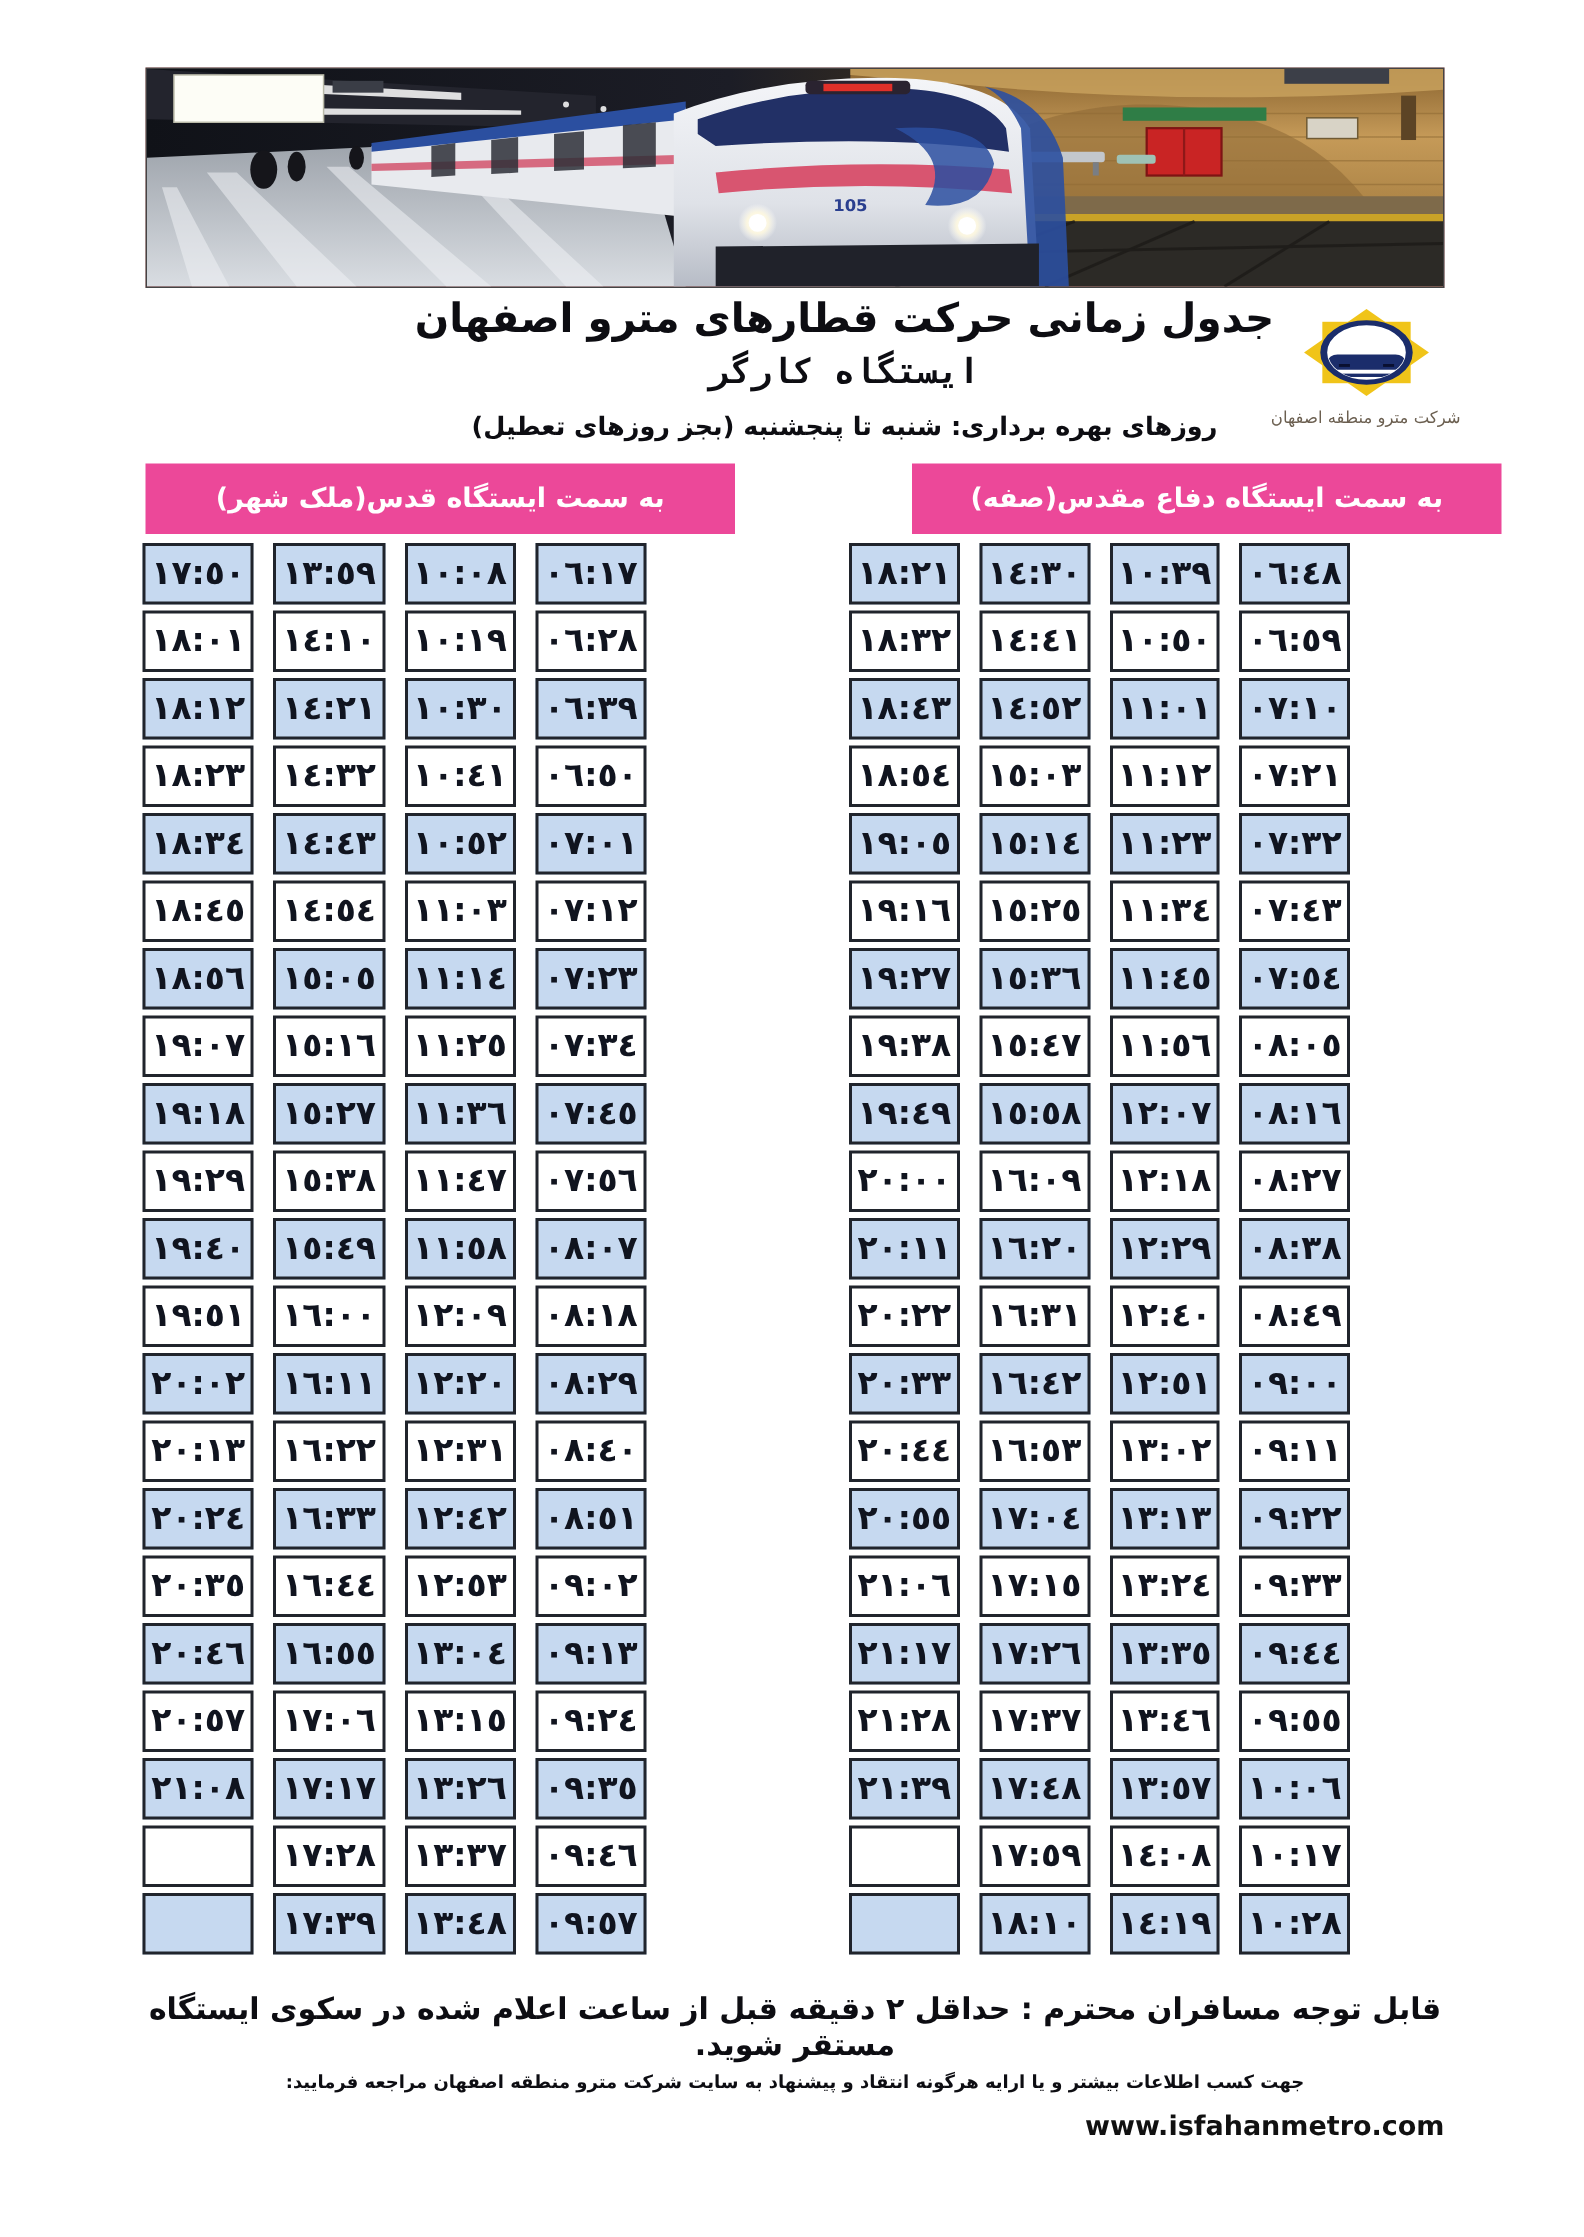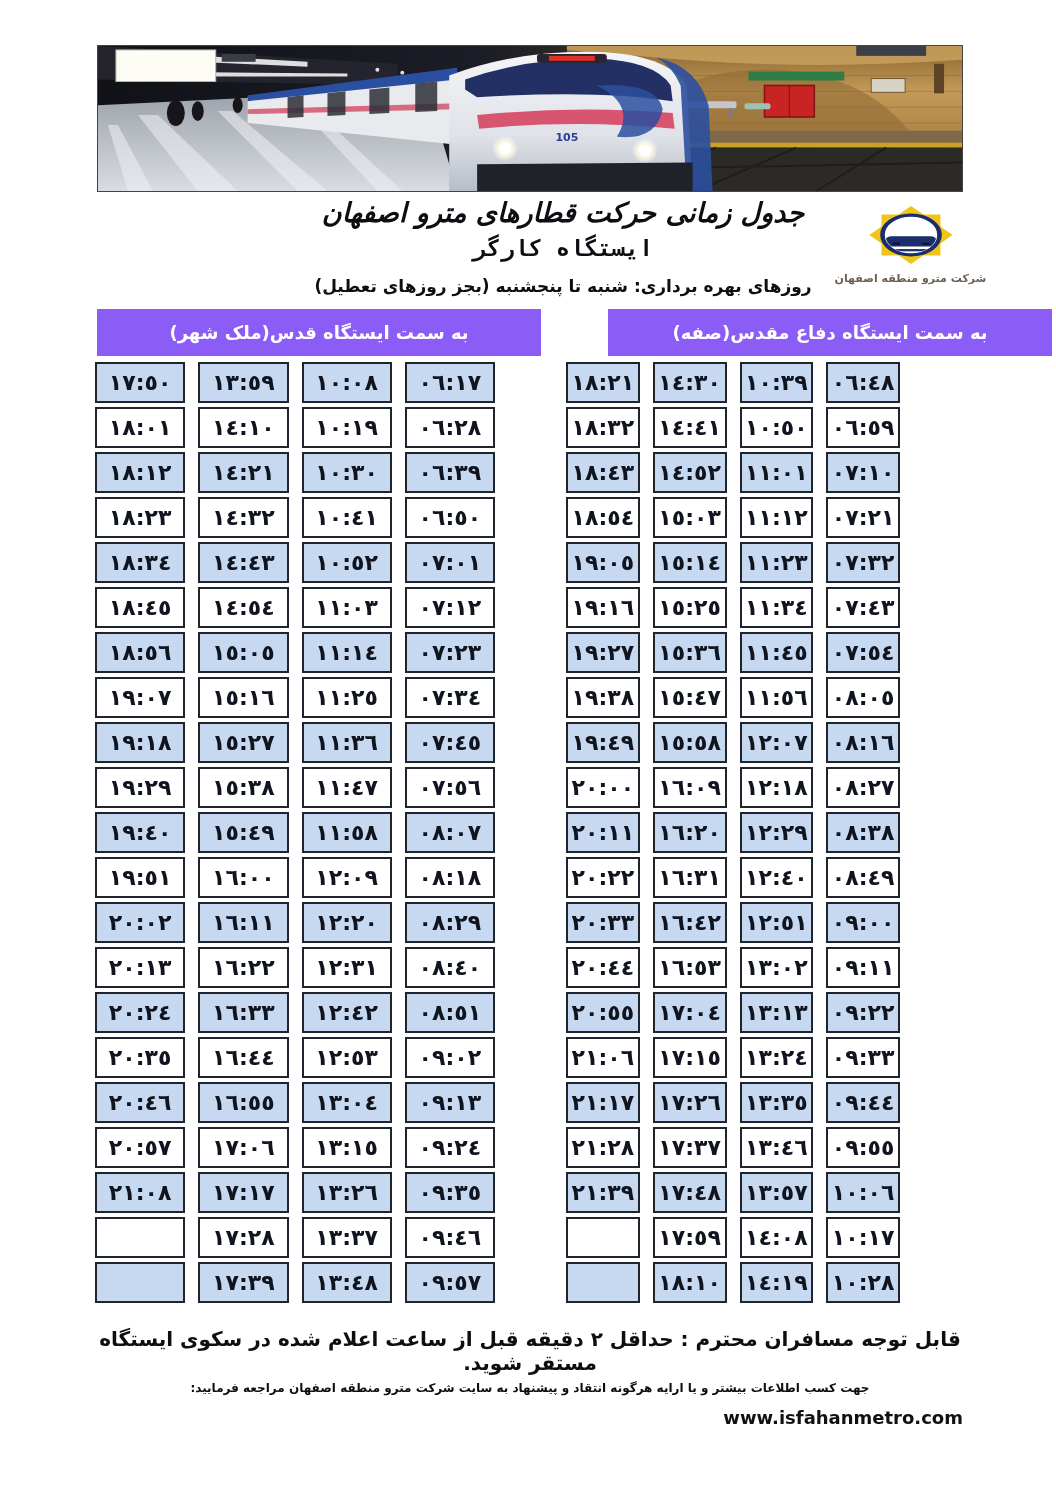--- a/index.html
+++ b/index.html
@@ -6,38 +6,38 @@
   html,body { background:#ffffff; }
   body { font-family:"DejaVu Sans", sans-serif; }
   .page { position:relative; width:1056px; height:1491px; background:#ffffff; overflow:hidden; }
 
   
   .photo { position:absolute; left:97px; top:45px; width:866px; height:147px; border:1px solid #444; background:#fca5a5; }
   .photo svg { display:block; width:100%; height:100%; }
 
   
   .titles { position:absolute; left:130px; top:197px; width:866px; text-align:center; direction:rtl; color:#0d0d12; }
-  .title-main { font-size:27px; font-weight:bold;font-style:italic; }
+  .title-main { font-size:27px; font-weight:bold; }
   .title-station { font-size:23px; font-weight:bold; margin-top:7px;font-family:Liberation Mono, monospace; }
   .title-days { font-size:17px; font-weight:bold; margin-top:13px; }
 
   
   .logo-block { position:absolute; left:828px; top:203px; width:165px; text-align:center; }
   .logo-block svg { display:block; margin:0 auto; }
-  .logo-caption { margin-top:5px; font-size:11px; font-weight:bold; color:#6b5f50; direction:rtl; }
-
-  
-  .band { position:absolute; top:309px; height:47px; width:444px; background:#8b5cf6; color:#ffffff;
+  .logo-caption { margin-top:5px; font-size:11px; font-weight:normal; color:#6b5f50; direction:rtl; }
+
+  
+  .band { position:absolute; top:309px; height:47px; width:393px; background:#ec4899; color:#ffffff;
           font-size:18px; font-weight:bold; display:flex; align-items:center; justify-content:center; direction:rtl; }
   .band-qods { left:97px; }
   .band-defa { left:570px;margin-left:38px; }
 
   
   .tgrid { position:absolute; top:362px; display:flex; gap:13px; }
-  .tgrid-qods { left:95px;  width:400px; }
+  .tgrid-qods { left:95px;  width:336px; }
   .tgrid-defa { left:566px; width:334px; }
   .tcol { flex:1; display:flex; flex-direction:column; gap:4px; }
   .tcell { height:41px; border:2px solid #20242c; background:#ffffff; display:flex; align-items:center; justify-content:center;
            font-size:22px; font-weight:bold; color:#10141f; letter-spacing:1px; direction:ltr; }
   .tcell.alt { background:#c6d9f0; }
 
   
   .note1 { position:absolute; left:97px; top:1327px; width:866px; text-align:center; direction:rtl;
            font-size:20px; font-weight:bold; color:#0d0d12; }
   .note2 { position:absolute; left:97px; top:1381px; width:866px; text-align:center; direction:rtl;

